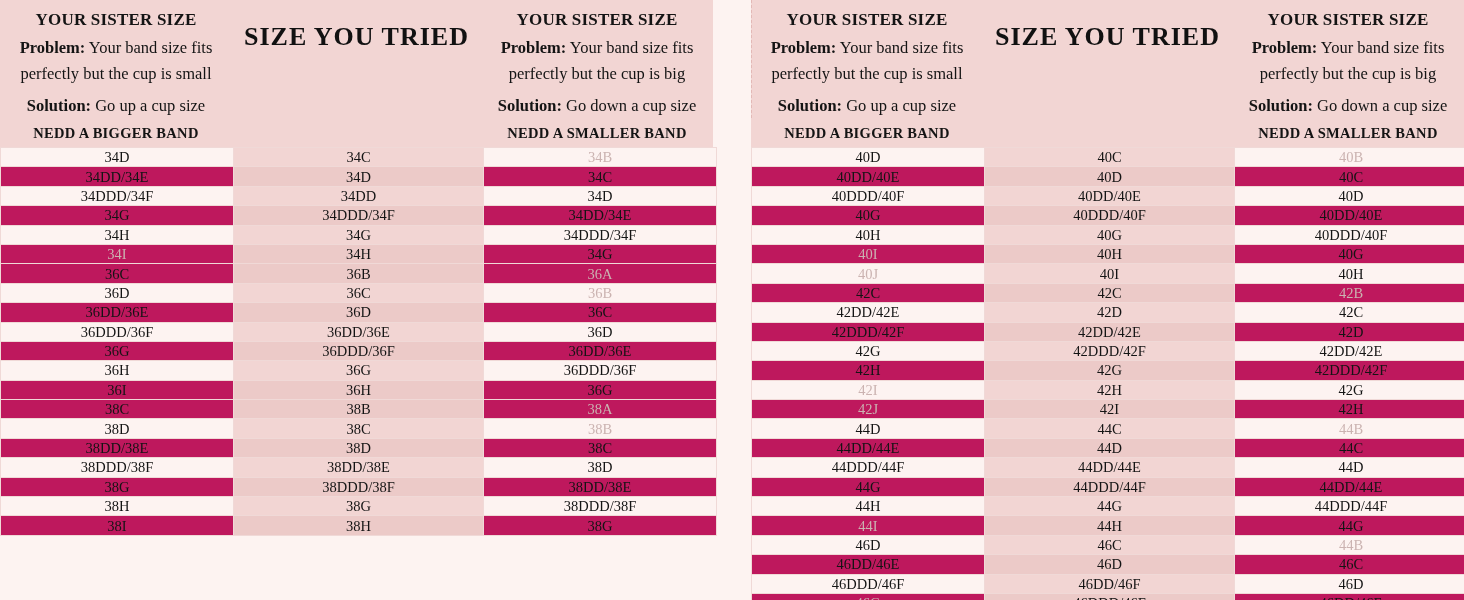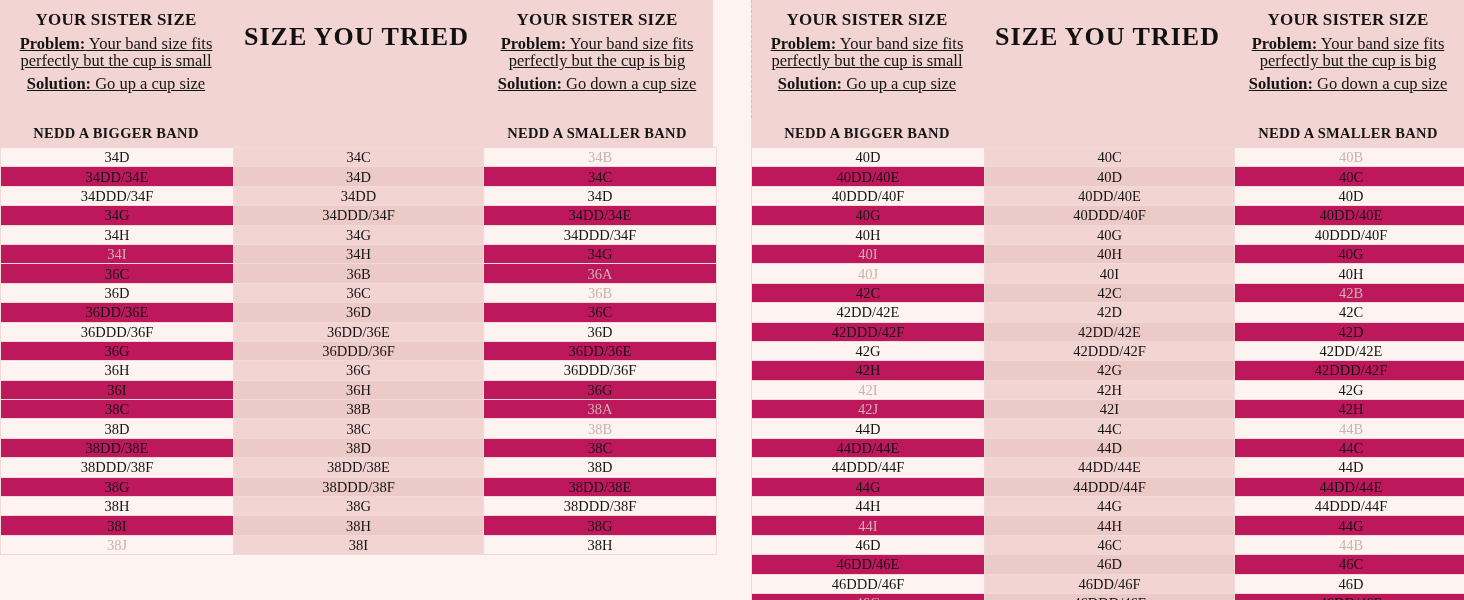--- a/index.html
+++ b/index.html
@@ -40,23 +40,22 @@
   .hdr-col.tried  { width: 249px; }
   .hdr-title {
     font-weight: bold;
     font-size: 17px;
     letter-spacing: .2px;
     color: #141414;
     margin-bottom: 5px;
   }
   .hdr-line {
     font-size: 16.5px;
-    line-height: 17px;
+    line-height: 26px;
     color: #141414;
-    text-decoration: underline;
   }
   .hdr-line b { font-weight: bold; }
   .hdr-problem { margin-bottom: 6px; }
   .tried-title {
     font-weight: bold;
     font-size: 26px;
     line-height: 41px;
     letter-spacing: 1px;
     color: #111;
     text-align: center;
@@ -232,25 +231,20 @@
           <tr class="even">
             <td class="c0">38H</td>
             <td class="c1">38G</td>
             <td class="c2">38DDD/38F</td>
           </tr>
           <tr class="odd">
             <td class="c0">38I</td>
             <td class="c1">38H</td>
             <td class="c2">38G</td>
           </tr>
-          <tr class="even">
-            <td class="c0 muted">38J</td>
-            <td class="c1">38I</td>
-            <td class="c2">38H</td>
-          </tr>
         </tbody>
       </table>
     </div>
   <div class="panel right" id="panel-right">
     <div class="divider"></div>
   <div class="header">
         <div class="hdr-col sister">
           <div class="hdr-title">YOUR SISTER SIZE</div>
           <div class="hdr-line hdr-problem"><b>Problem:</b> Your band size fits perfectly but the cup is small</div>
           <div class="hdr-line"><b>Solution:</b> Go up a cup size</div>

